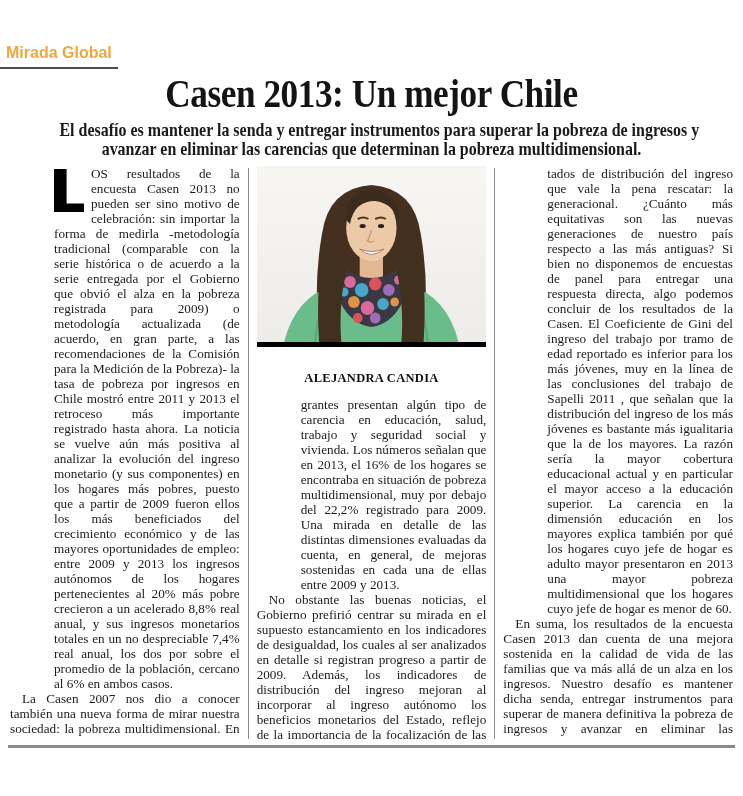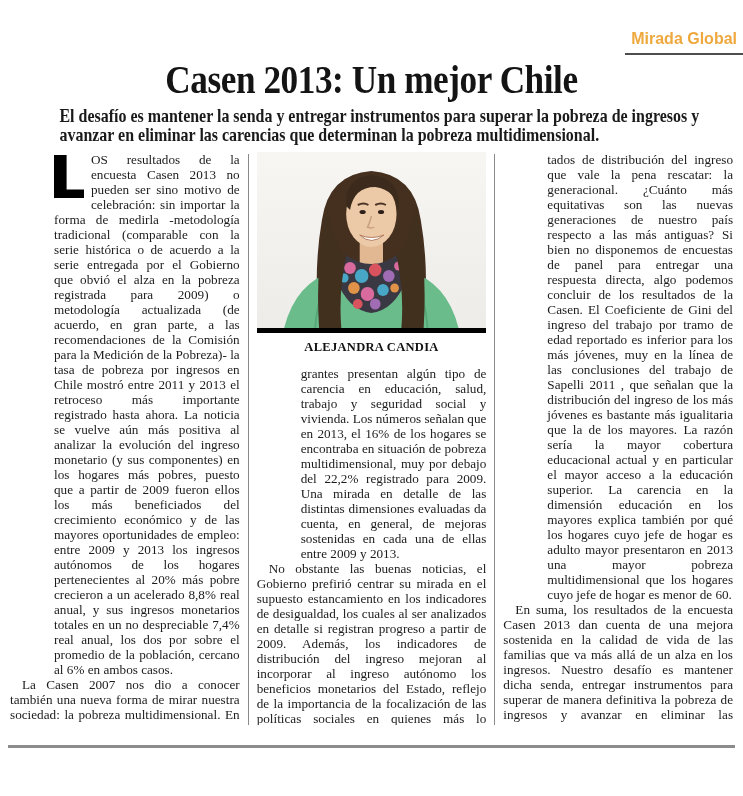--- a/index.html
+++ b/index.html
@@ -4,42 +4,42 @@
 <style>
   html,body { margin:0; padding:0; background:#ffffff; }
   .page {
     position:relative;
     width:743px; height:796px;
     background:#ffffff;
     font-family:"Liberation Serif", serif;
     color:#1c1c1c;
     overflow:hidden;
   }
-  .kicker-wrap { text-align:right; padding-top:30px; line-height:0; }
+  .kicker-wrap { text-align:left; padding-top:44px; line-height:0; }
   .kicker {
     display:inline-block;
     font-family:"Liberation Sans", sans-serif;
     font-weight:bold;
     font-size:16px; line-height:18px;
     color:#EFA83E;
     border-bottom:2px solid #4d4d4d;
     padding:0 6px 5px 6px;
   }
   .headline {
     margin:3px 0 0 0;
     text-align:center;
     font-size:40px; line-height:44px;
     font-weight:bold;
     letter-spacing:-0.5px;
     color:#141414;
     white-space:nowrap;
     transform:scaleX(0.88);
     transform-origin:50% 50%;
   }
-  .deck { margin-top:4px; text-align:left; }
+  .deck { margin-top:4px; text-align:center; }
   .deck-line {
     font-weight:bold;
     font-size:19px; line-height:19px;
     color:#1a1a1a;
     white-space:nowrap;
     transform:scaleX(0.84);
     transform-origin:50% 50%;
   }
   .article {
     display:flex;
@@ -65,21 +65,21 @@
     background:#000;
     clip-path:polygon(0 0, 42% 0, 42% 80%, 100% 80%, 100% 100%, 0 100%);
   }
   .photo { display:block; width:100%; height:176px; }
   .photo-bar { height:5px; background:#000; }
   .caption {
     text-align:center;
     font-weight:bold;
     font-size:12.5px; line-height:14px;
     letter-spacing:0.3px;
-    padding:7px 0 12px 0;
+    padding:24px 0 12px 0;
     color:#111;
   }
   .author-note {
     font-style:italic;
     text-align:center;
     text-indent:0 !important;
     margin-top:14px !important;
     font-size:13.5px !important;
     line-height:17px !important;
     color:#222;

